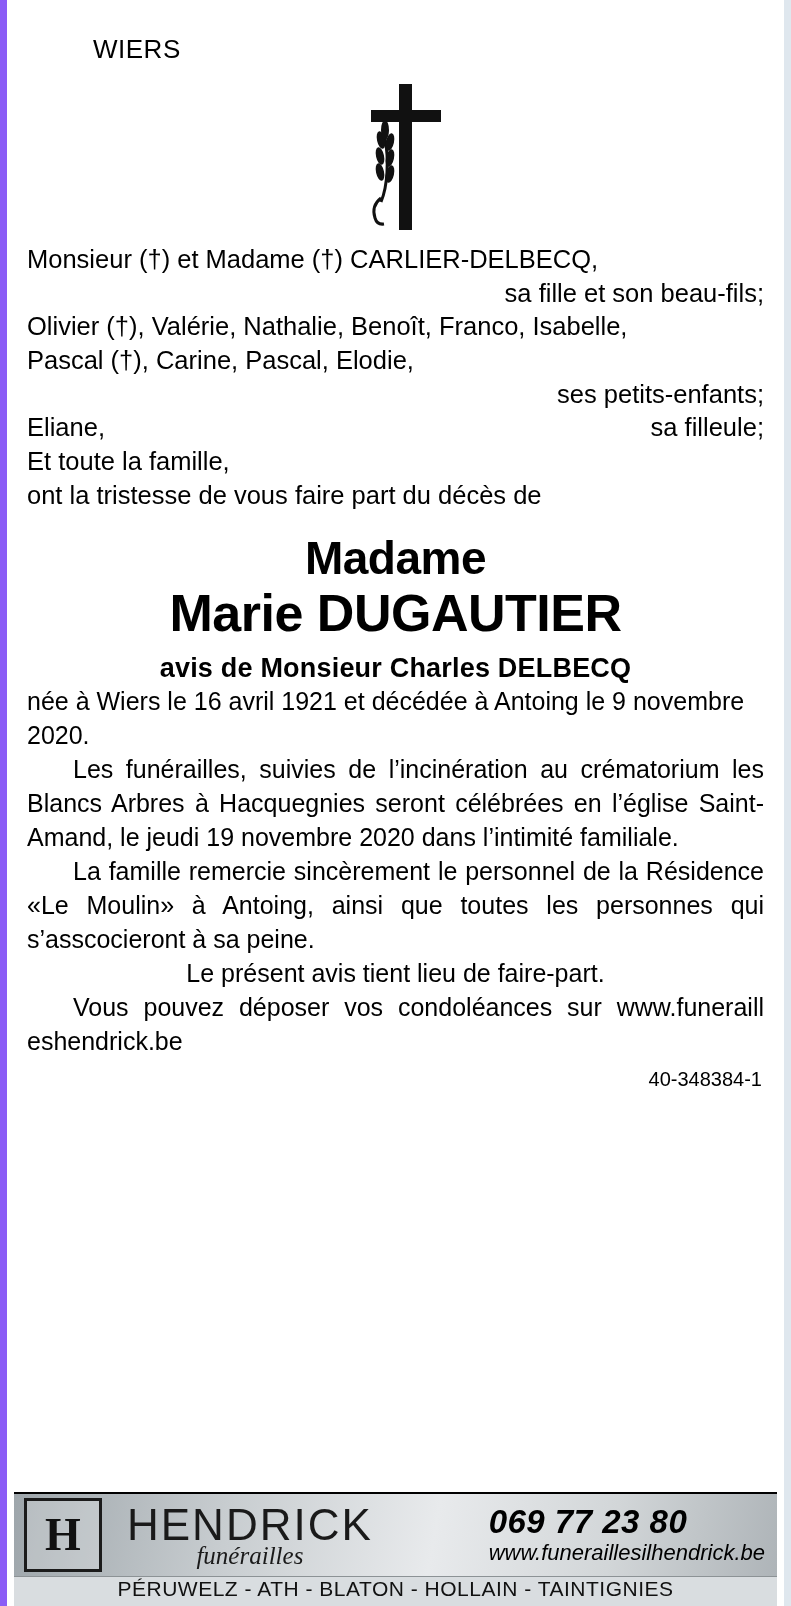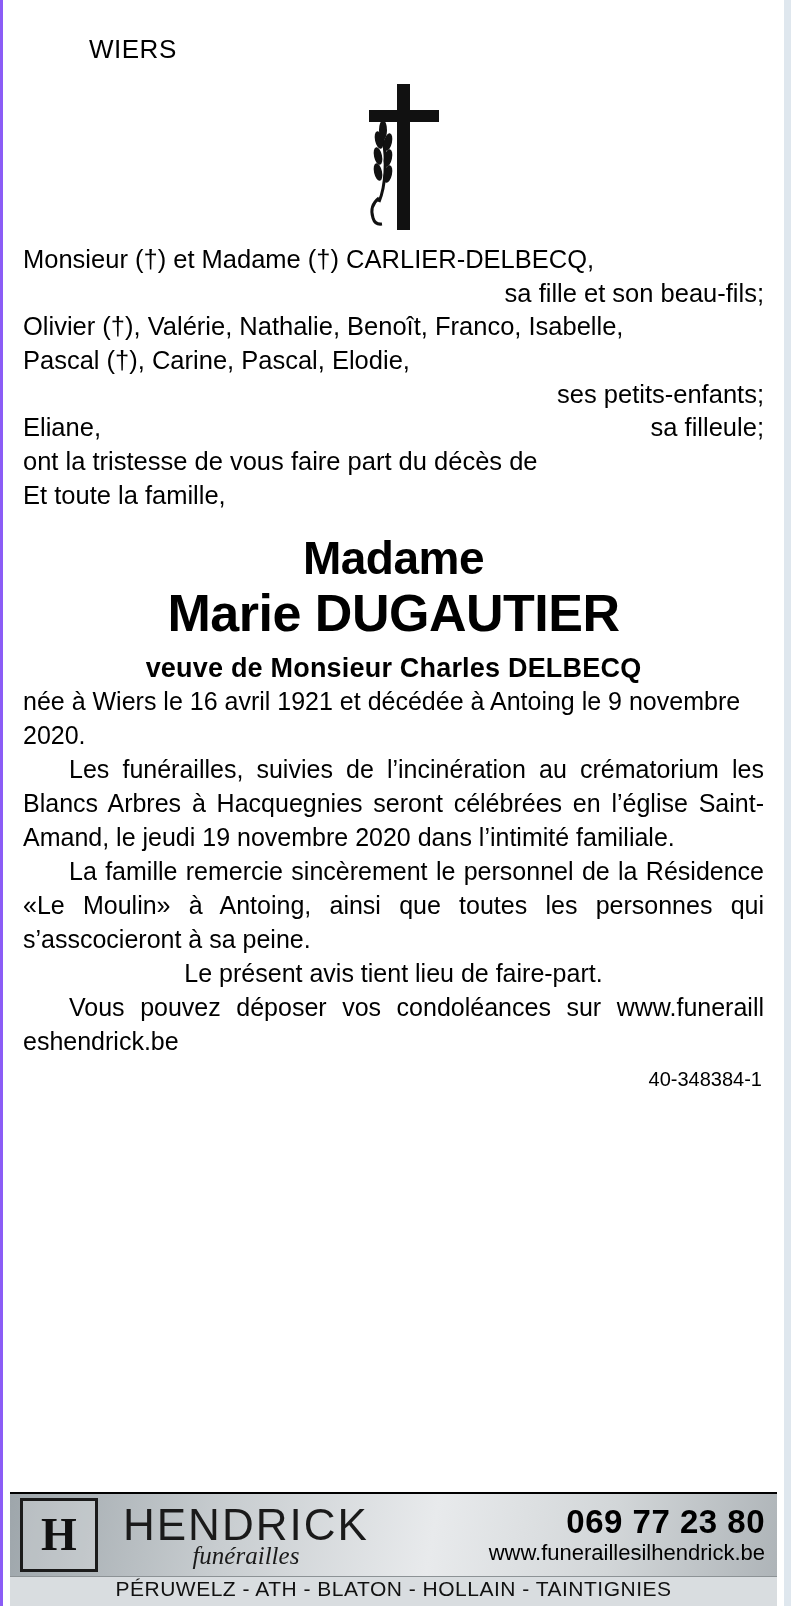--- a/index.html
+++ b/index.html
@@ -9,21 +9,21 @@
   }
   body {
     font-family: "DejaVu Sans", sans-serif;
   }
   .page {
     position: relative;
     width: 791px;
     height: 1606px;
     background: #ffffff;
     box-sizing: border-box;
-    border-left: 3px solid #8b5cf6;
+    border-left: 7px solid #8b5cf6;
     border-right: 7px solid #dfe7ee;
     overflow: hidden;
   }
   .inner {
     position: absolute;
     left: 0;
     top: 0;
     right: 0;
     bottom: 0;
     background: #ffffff;
@@ -190,21 +190,21 @@
     font-style: italic;
     font-size: 25px;
     color: #1a1a1a;
     text-align: center;
     margin-top: -4px;
     line-height: 1;
   }
   .contact-wrap {
     margin-left: auto;
     margin-right: 12px;
-    text-align: right;
+    font-style: italic;
   }
   .phone {
     font-family: "Liberation Sans", sans-serif;
     font-weight: bold;
     font-size: 33px;
     color: #000;
     line-height: 1.05;
     letter-spacing: 0.5px;
   }
   .website {
@@ -261,28 +261,28 @@
     <div class="families">
       <span class="fam-line">Monsieur (†) et Madame (†) CARLIER-DELBECQ,</span>
       <span class="fam-right">sa fille et son beau-fils;</span>
       <span class="fam-line">Olivier (†), Valérie, Nathalie, Benoît, Franco, Isabelle,</span>
       <span class="fam-line">Pascal (†), Carine, Pascal, Elodie,</span>
       <span class="fam-right">ses petits-enfants;</span>
       <span class="fam-split">
         <span>Eliane,</span>
         <span>sa filleule;</span>
       </span>
+      <span class="fam-line">Et toute la famille,</span>
       <span class="fam-line">ont la tristesse de vous faire part du décès de</span>
-      <span class="fam-line">Et toute la famille,</span>
     </div>
 
     <div class="name-block">
       <div class="title-madame">Madame</div>
       <div class="full-name">Marie  DUGAUTIER</div>
-      <div class="spouse">veuve  de  Monsieur  Charles  DELBECQ</div>
+      <div class="spouse">avis  de  Monsieur  Charles  DELBECQ</div>
     </div>
 
     <div class="body-text">
       <p class="nojust">née à Wiers le 16 avril 1921 et décédée à Antoing le 9 novembre 2020.</p>
       <p class="indent">Les funérailles, suivies de l’incinération au crématorium les Blancs Arbres à Hacquegnies seront célébrées en l’église Saint-Amand, le jeudi 19 novembre 2020 dans l’intimité familiale.</p>
       <p class="indent">La famille remercie sincèrement le personnel de la Résidence «Le Moulin» à Antoing, ainsi que toutes les personnes qui s’asscocieront à sa peine.</p>
       <p class="center">Le présent avis tient lieu de faire-part.</p>
       <p class="indent">Vous pouvez déposer vos condoléances sur www.funeraill eshendrick.be</p>
     </div>
 

